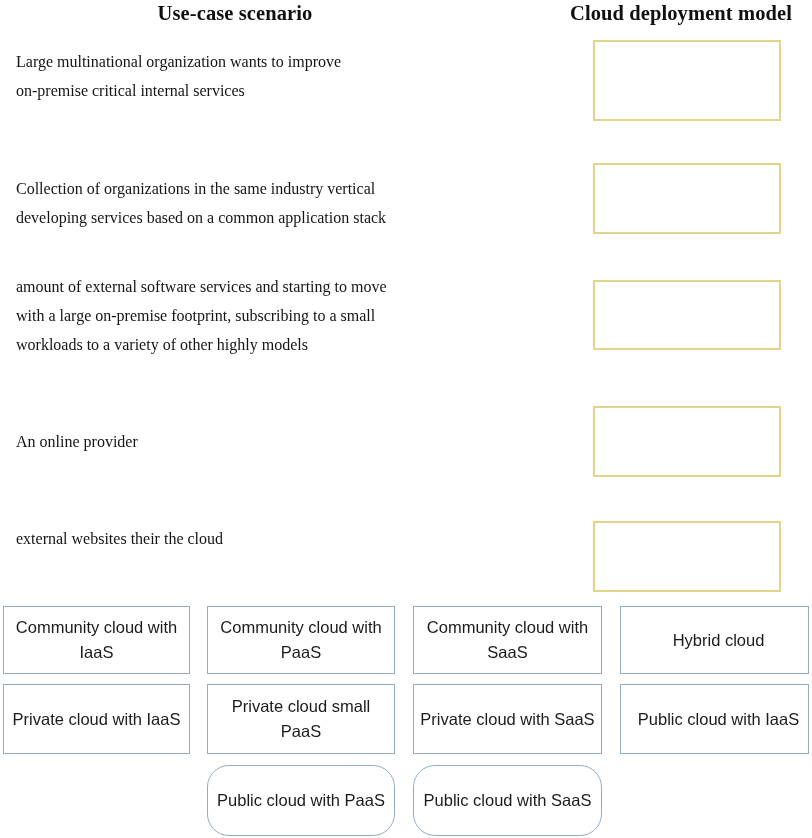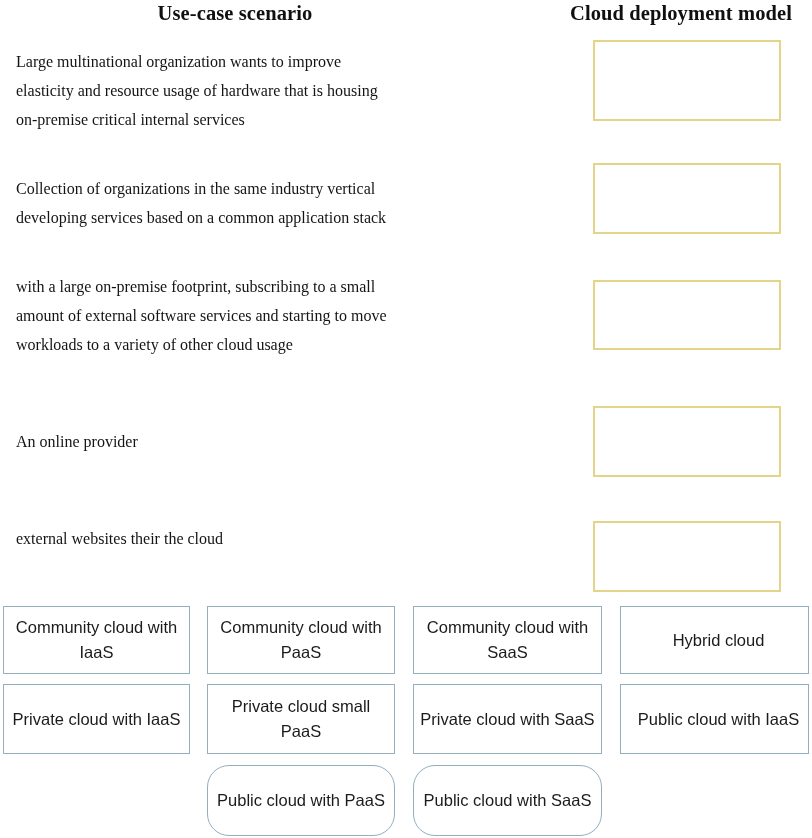--- a/index.html
+++ b/index.html
@@ -118,33 +118,32 @@
 </head>
 <body>
 
 <div class="header-row">
   <div class="col-header model-head">Cloud deployment model</div>
   <div class="col-header scenario-head">Use-case scenario</div>
 </div>
 
 <div class="scenario s1">
   <span class="scenario-line">Large multinational organization wants to improve</span>
-  <span class="scenario-line">elasticity and resource usage of hardware that is housing</span>
   <span class="scenario-line">on-premise critical internal services</span>
 </div>
 
 <div class="scenario s2">
   <span class="scenario-line">Collection of organizations in the same industry vertical</span>
   <span class="scenario-line">developing services based on a common application stack</span>
 </div>
 
 <div class="scenario s3">
+  <span class="scenario-line">amount of external software services and starting to move</span>
   <span class="scenario-line">with a large on-premise footprint, subscribing to a small</span>
-  <span class="scenario-line">amount of external software services and starting to move</span>
-  <span class="scenario-line">workloads to a variety of other cloud usage</span>
+  <span class="scenario-line">workloads to a variety of other highly models</span>
 </div>
 
 <div class="scenario s4">
   <span class="scenario-line">An online provider</span>
 </div>
 
 <div class="scenario s5">
   <span class="scenario-line">external websites their the cloud</span>
 </div>
 

